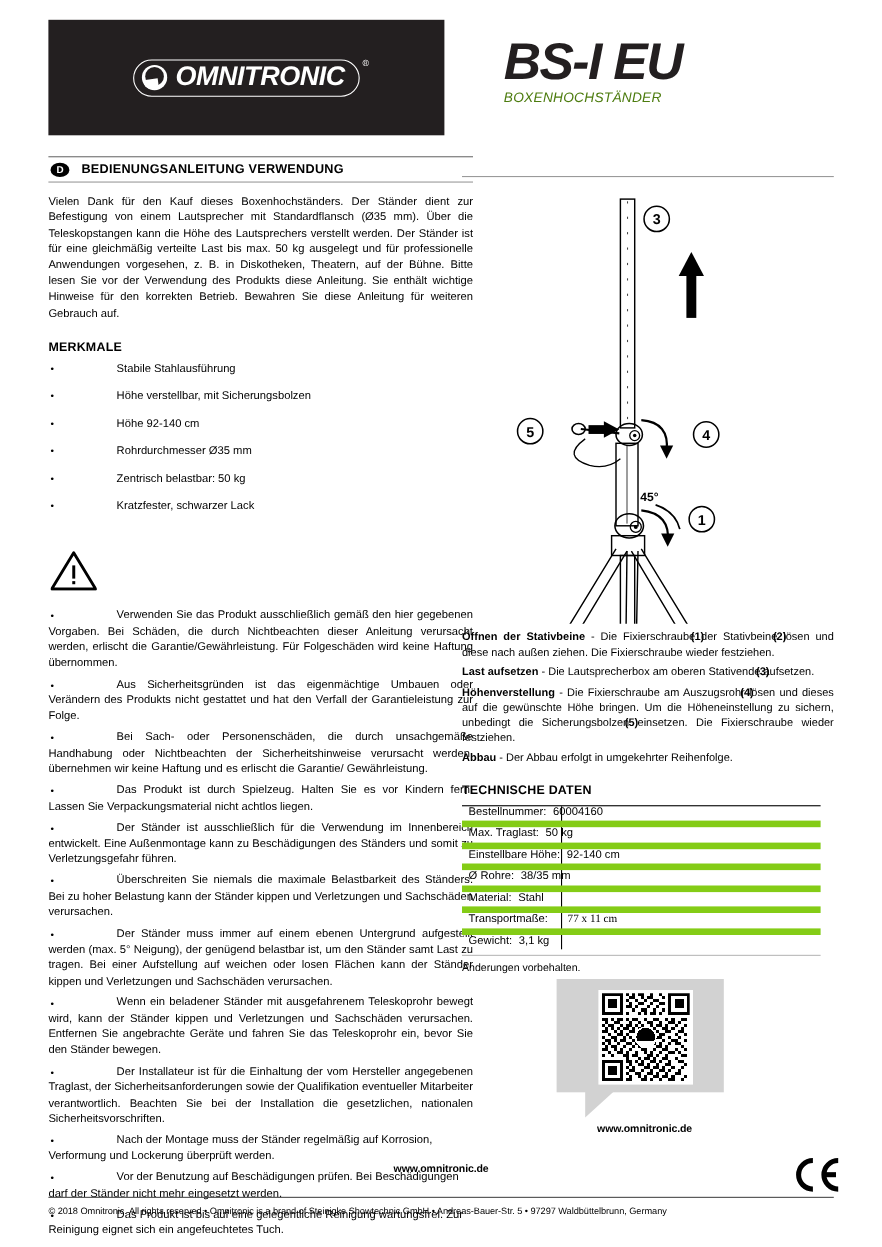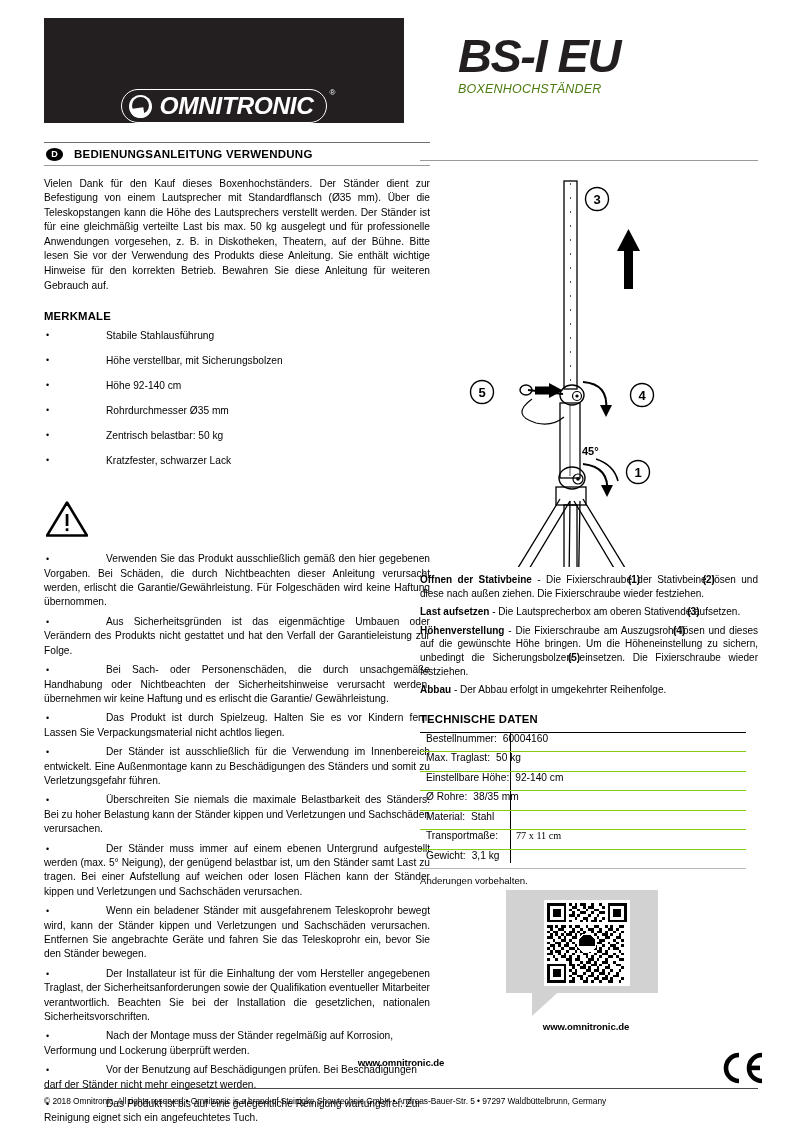--- a/index.html
+++ b/index.html
@@ -10,21 +10,21 @@
     color: #000;
     -webkit-font-smoothing: antialiased;
   }
   .page { position: relative; width: 802px; height: 1134px; overflow: hidden; }
 
   
   .logo-box {
     position: absolute; left: 44px; top: 18px;
     width: 360px; height: 105px;
     background: #231f20;
-    display: flex; align-items: flex-end; justify-content: center;
+    display: flex; align-items: center; justify-content: center;
   }
   .logo-lozenge {
     border: 1.6px solid #fff; border-radius: 999px;
     height: 34px; padding: 0 13px 0 7px;
     display: flex; align-items: center; gap: 8px;
     position: relative;
   }
   .logo-mark {
     width: 23px; height: 23px; border-radius: 50%;
     background: #fff; position: relative; overflow: hidden; flex: none;
@@ -142,21 +142,21 @@
   .spec-table {
     position: relative; width: 326px;
     border-top: 1.2px solid #000;
   }
   .spec-divider {
     position: absolute; left: 90px; top: 0; bottom: 6px;
     width: 1px; background: #000;
   }
   .spec-row {
     display: flex; align-items: baseline;
-    height: 19.5px; border-bottom: 1px solid #84cc16;
+    height: 19.5px; border-bottom: 6px solid #84cc16;
     font-size: 10.2px; padding-left: 6px;
     position: relative; z-index: 2;
   }
   .spec-row:last-child { border-bottom: 1px solid #b9b9b9; }
   .spec-label { white-space: nowrap; }
   .spec-value { margin-left: 6px; white-space: nowrap; }
   .spec-value.col2 { position: absolute; left: 96px; margin-left: 0; font-family: Liberation Serif, serif; }
   .spec-note { font-size: 9.6px; margin-top: 6px; }
 
   

